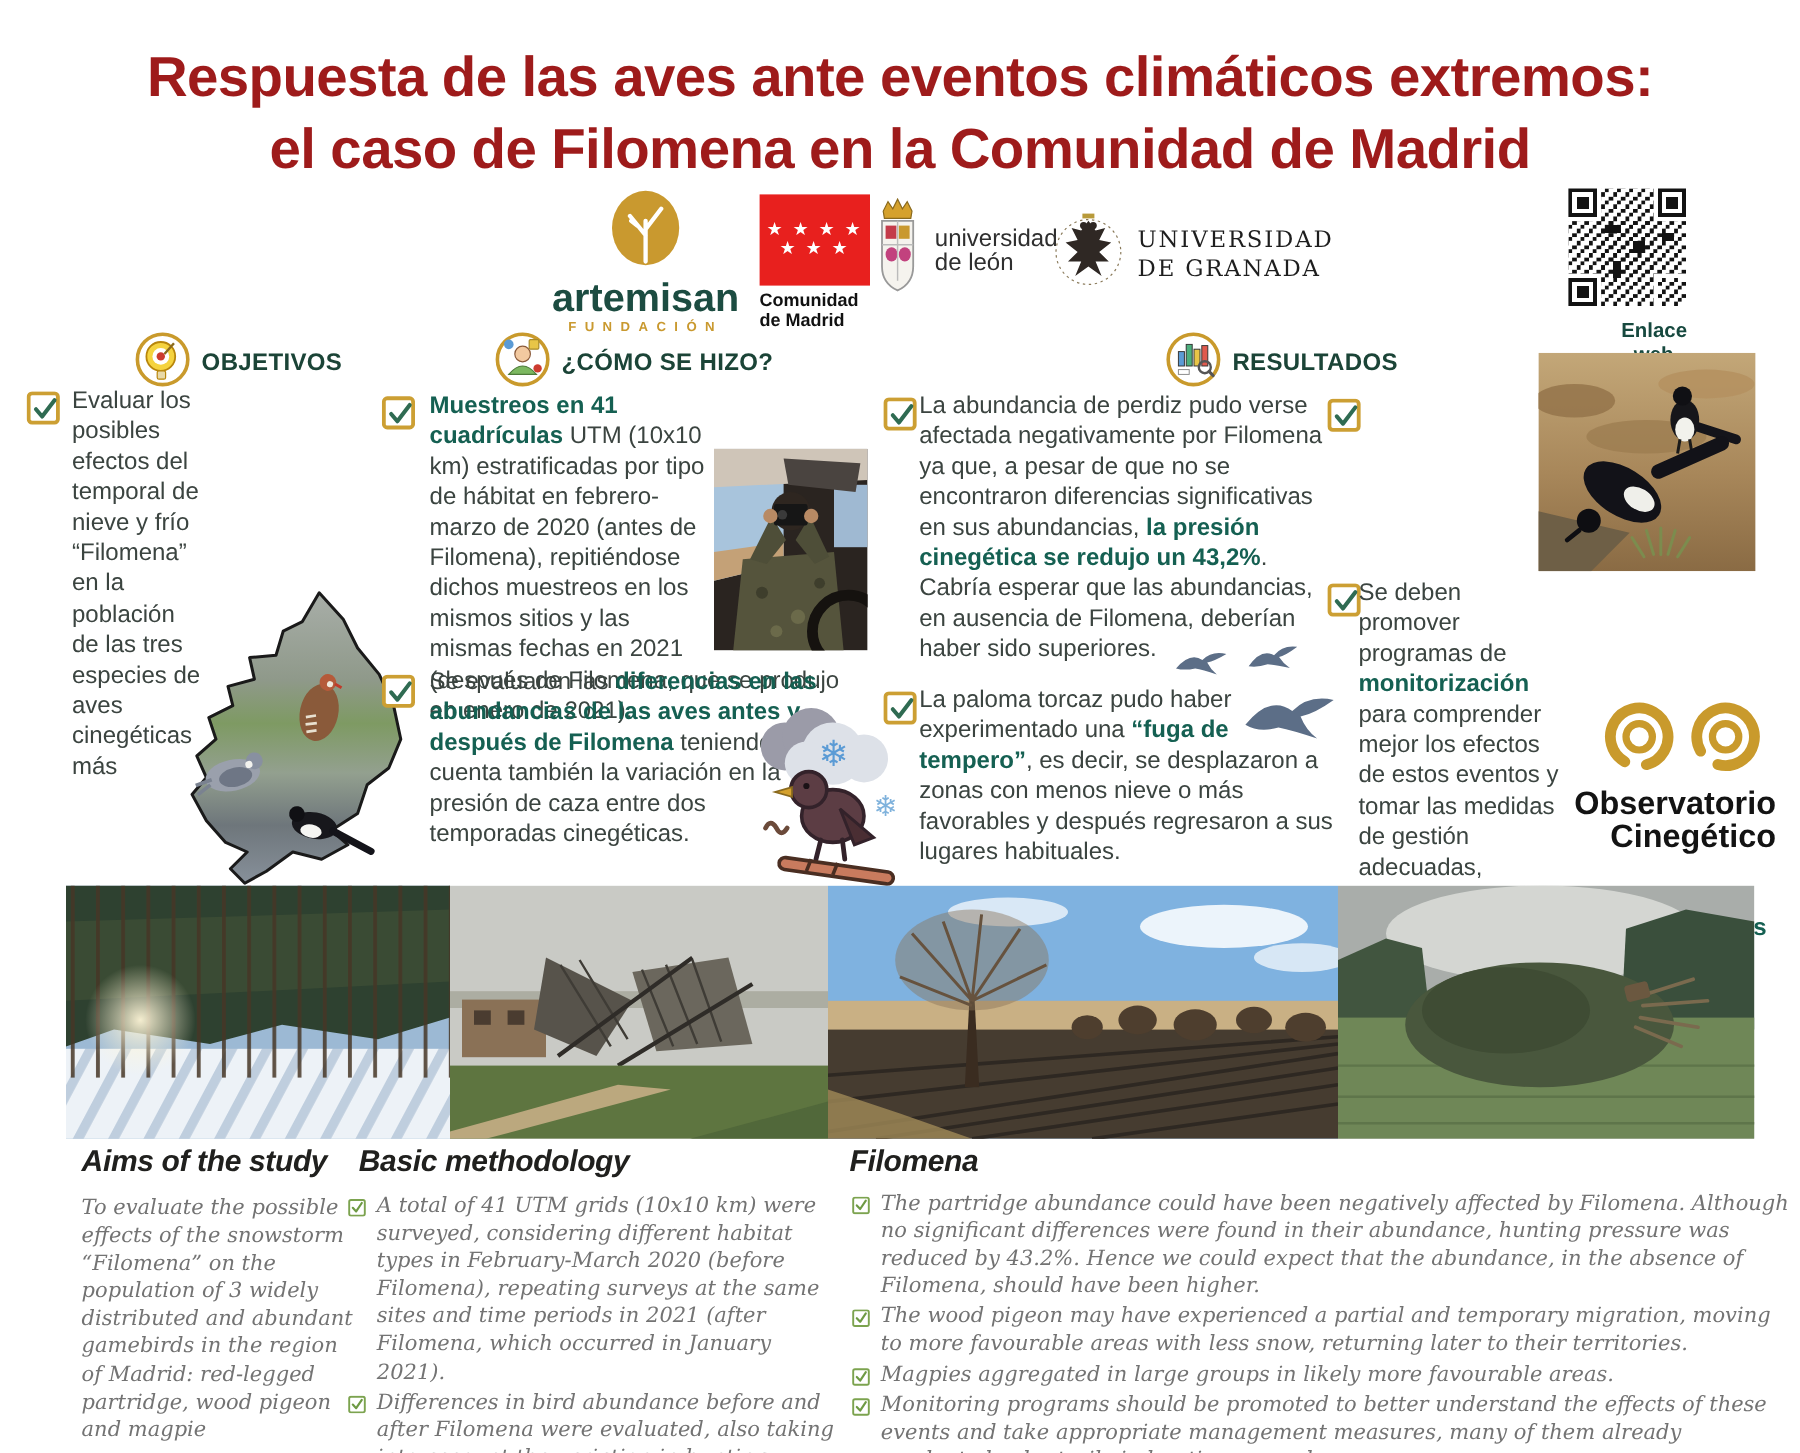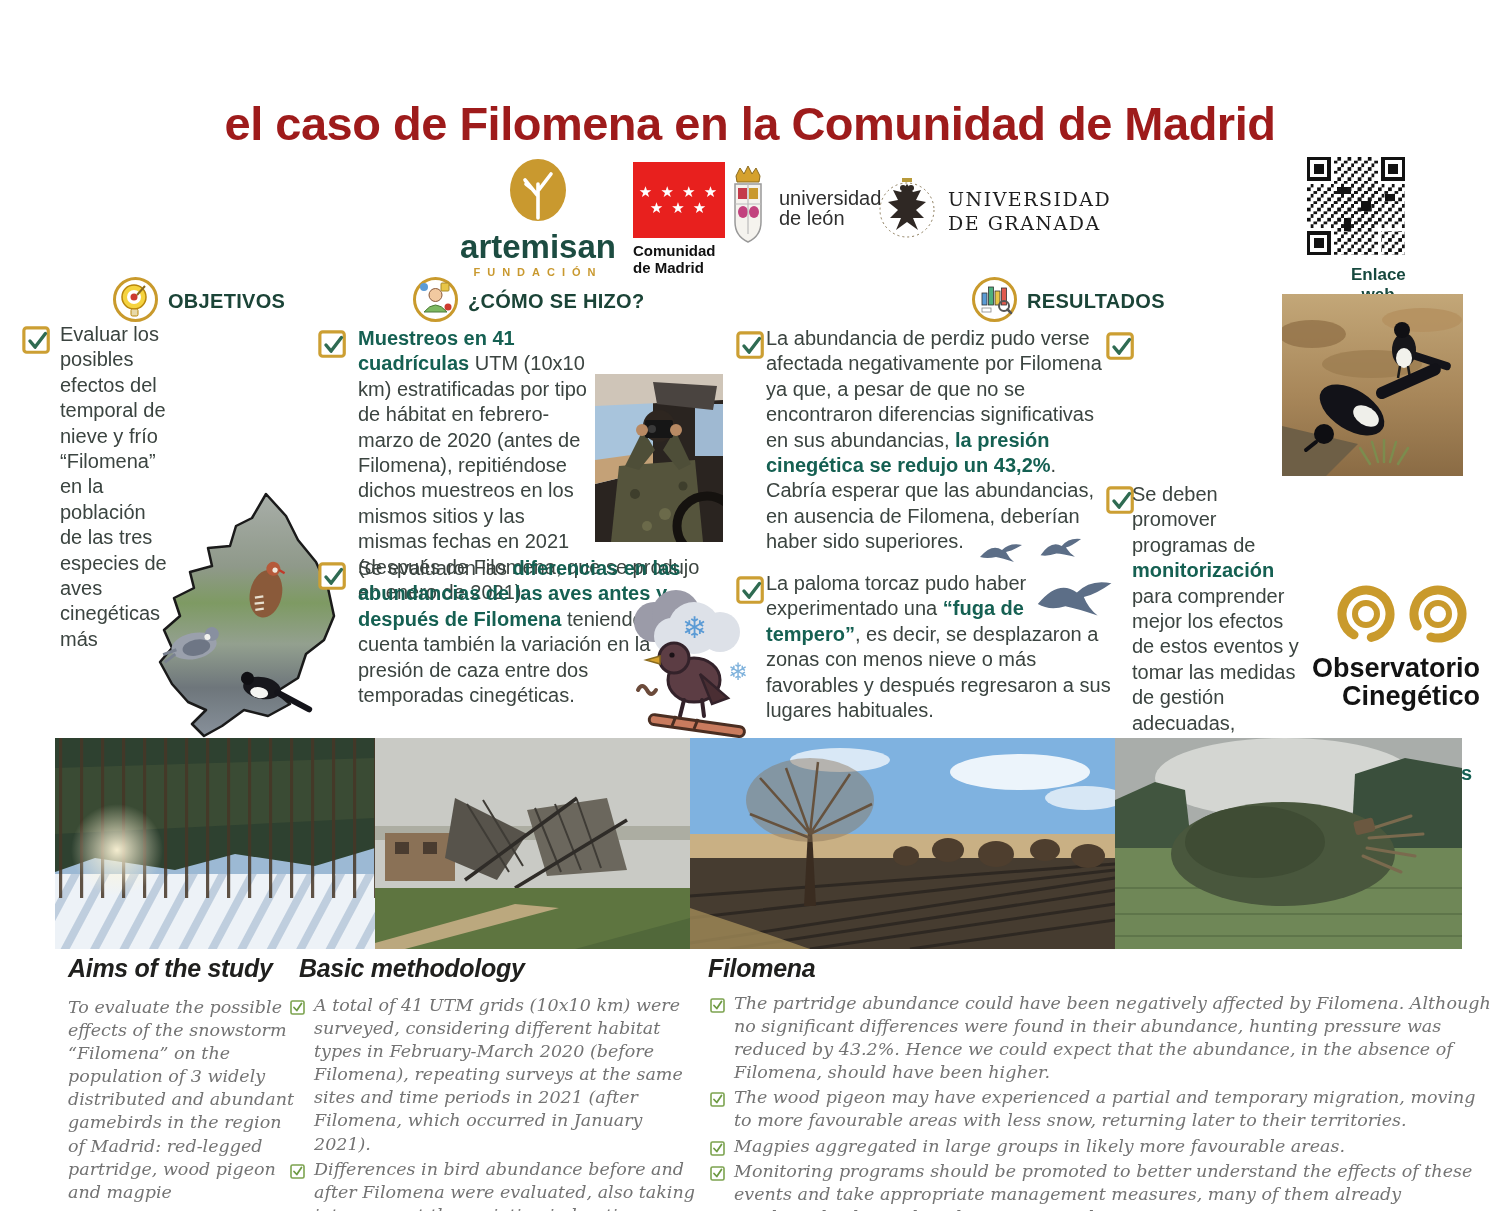--- a/index.html
+++ b/index.html
@@ -76,20 +76,21 @@
     </g>
     <g id="chk-green">
       <rect x="1" y="1" width="13" height="13" rx="1.5" fill="#fff" stroke="#7CA34F" stroke-width="1.6"></rect>
       <path d="M4 7.5 L6.8 10.5 L11.5 3.5" fill="none" stroke="#6E9A44" stroke-width="1.8" stroke-linecap="round" stroke-linejoin="round"></path>
     </g>
   </defs>
 </svg>
 
 <div class="poster">
 
+  <div class="abs title title1">Respuesta de las aves ante eventos climáticos extremos:</div>
   <div class="abs title title2">el caso de Filomena en la Comunidad de Madrid</div>
 
   <div class="abs logo-art">
     <span>
       <svg width="64" height="66" viewBox="0 0 64 66">
         <ellipse cx="32" cy="32" rx="28" ry="31" fill="#C9992F"></ellipse>
         <path d="M32 60 L32 26 M32 38 L19 22 M32 33 L45 16 M25 30 L20 26" stroke="#fff" stroke-width="3.6" stroke-linecap="round" fill="none"></path>
       </svg>
     </span>
     <div class="art-name">artemisan</div>

